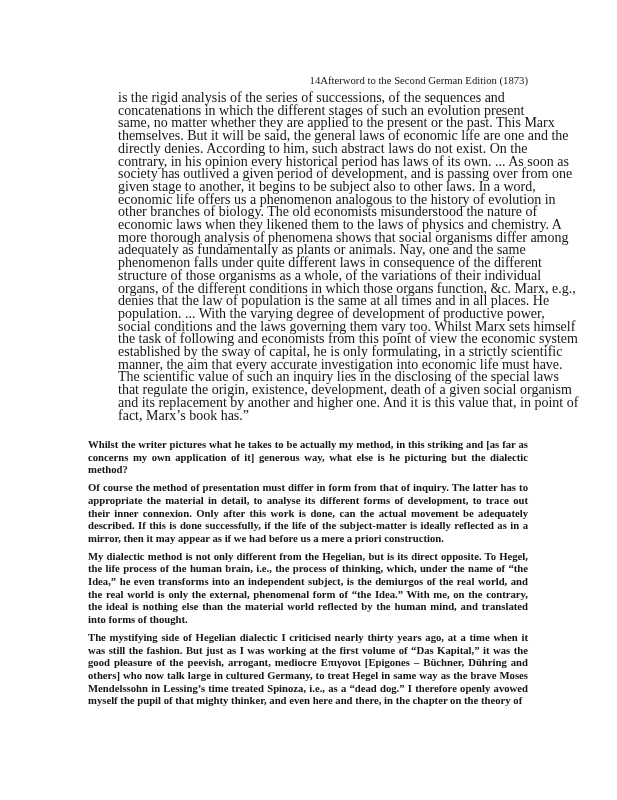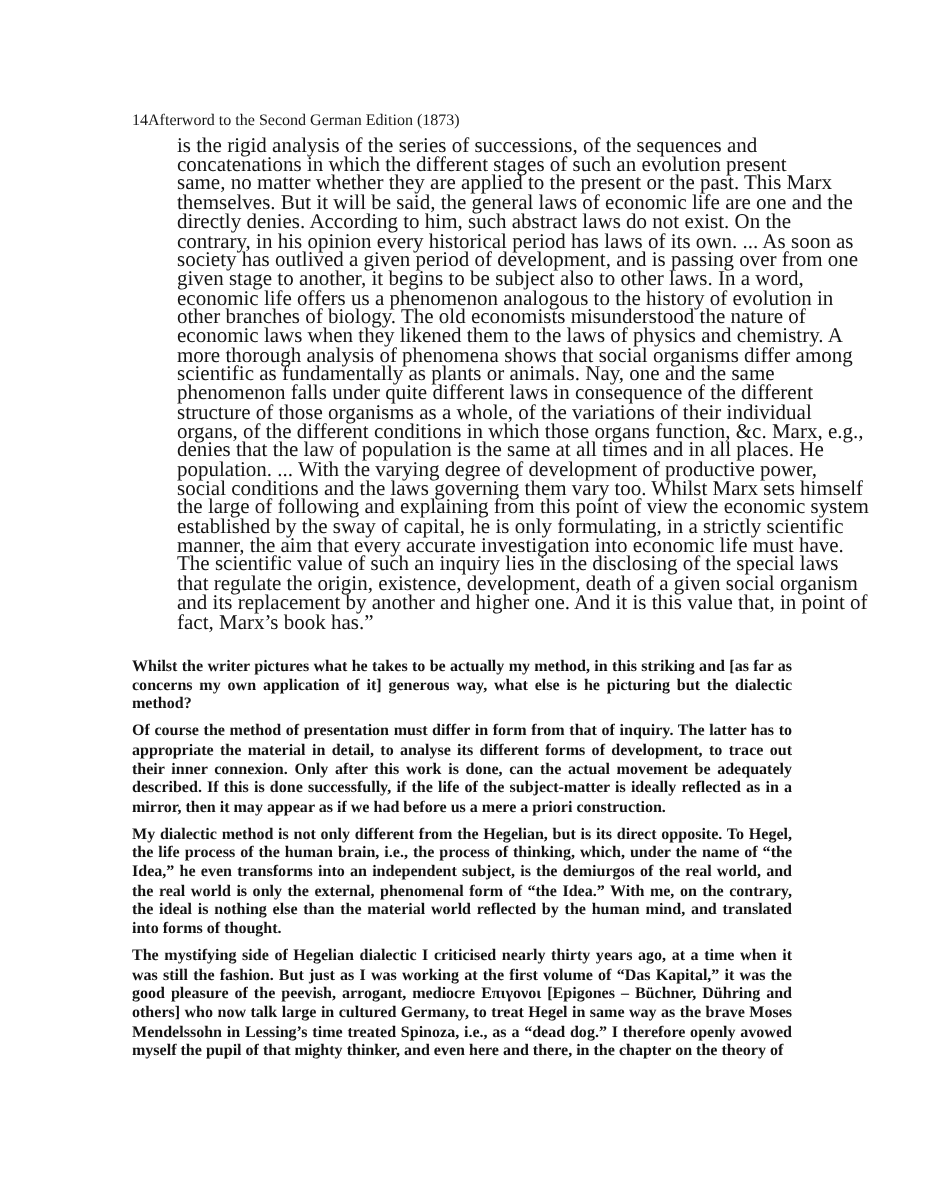--- a/index.html
+++ b/index.html
@@ -15,21 +15,21 @@
     overflow: hidden;
     font-family: "Liberation Serif", "DejaVu Serif", serif;
     color: #151515;
   }
   .page-header {
     position: absolute;
     top: 74px;
     left: 88px;
     width: 440px;
     display: flex;
-    justify-content: flex-start;
+    justify-content: flex-end;
     align-items: baseline;
     font-size: 10.7px;
     line-height: 13px;
   }
   .page-number { text-align: left; }
   .running-title { text-align: right; }
   .block-quote {
     position: absolute;
     top: 92px;
     left: 118px;
@@ -70,28 +70,28 @@
       <div class="quote-line">same, no matter whether they are applied to the present or the past. This Marx</div>
       <div class="quote-line">themselves. But it will be said, the general laws of economic life are one and the</div>
       <div class="quote-line">directly denies. According to him, such abstract laws do not exist. On the</div>
       <div class="quote-line">contrary, in his opinion every historical period has laws of its own. ... As soon as</div>
       <div class="quote-line">society has outlived a given period of development, and is passing over from one</div>
       <div class="quote-line">given stage to another, it begins to be subject also to other laws. In a word,</div>
       <div class="quote-line">economic life offers us a phenomenon analogous to the history of evolution in</div>
       <div class="quote-line">other branches of biology. The old economists misunderstood the nature of</div>
       <div class="quote-line">economic laws when they likened them to the laws of physics and chemistry. A</div>
       <div class="quote-line">more thorough analysis of phenomena shows that social organisms differ among</div>
-      <div class="quote-line">scientific as fundamentally as plants or animals. Nay, one and the same</div>
+      <div class="quote-line">adequately as fundamentally as plants or animals. Nay, one and the same</div>
       <div class="quote-line">phenomenon falls under quite different laws in consequence of the different</div>
       <div class="quote-line">structure of those organisms as a whole, of the variations of their individual</div>
       <div class="quote-line">organs, of the different conditions in which those organs function, &amp;c. Marx, e.g.,</div>
       <div class="quote-line">denies that the law of population is the same at all times and in all places. He</div>
       <div class="quote-line">population. ... With the varying degree of development of productive power,</div>
       <div class="quote-line">social conditions and the laws governing them vary too. Whilst Marx sets himself</div>
-      <div class="quote-line">the large of following and explaining from this point of view the economic system</div>
+      <div class="quote-line">the task of following and economists from this point of view the economic system</div>
       <div class="quote-line">established by the sway of capital, he is only formulating, in a strictly scientific</div>
       <div class="quote-line">manner, the aim that every accurate investigation into economic life must have.</div>
       <div class="quote-line">The scientific value of such an inquiry lies in the disclosing of the special laws</div>
       <div class="quote-line">that regulate the origin, existence, development, death of a given social organism</div>
       <div class="quote-line">and its replacement by another and higher one. And it is this value that, in point of</div>
       <div class="quote-line">fact, Marx’s book has.”</div>
     </blockquote>
 
   <main class="body-paragraphs">
       <p class="body-paragraph">Whilst the writer pictures what he takes to be actually my method, in this striking and [as far as concerns my own application of it] generous way, what else is he picturing but the dialectic method?</p>

